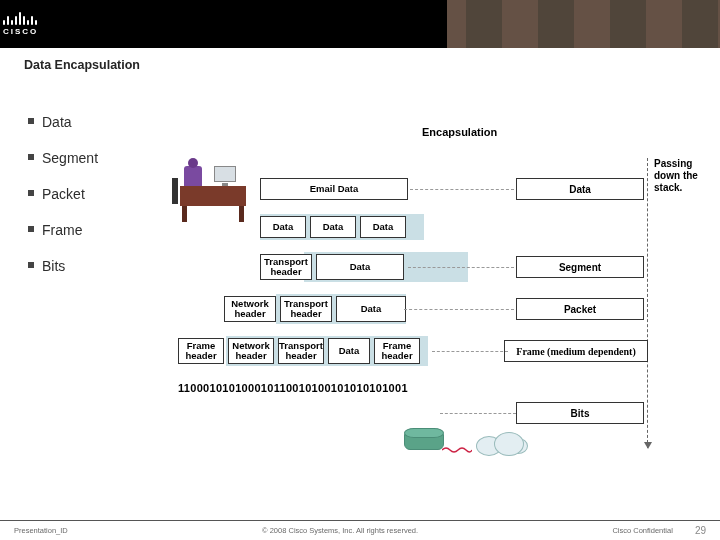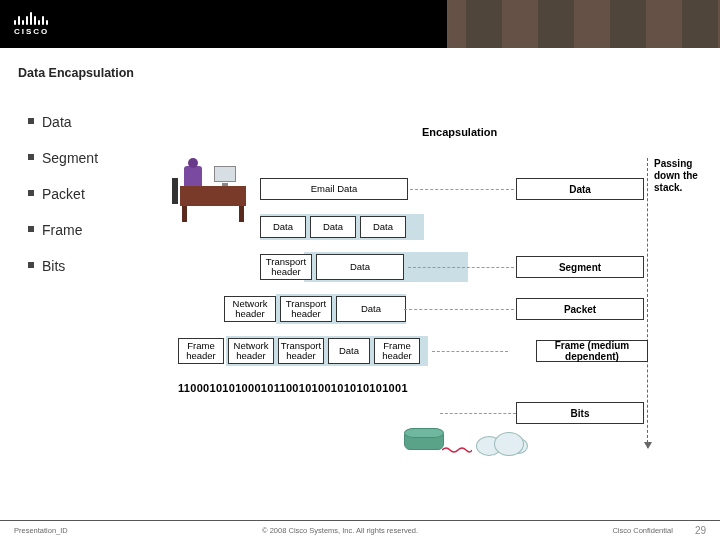--- a/index.html
+++ b/index.html
@@ -17,21 +17,21 @@
     width: 100%;
     height: 48px;
     display: flex;
     align-items: stretch;
   }
   .banner-left {
     width: 430px;
     background: #000;
     display: flex;
     align-items: center;
-    padding-left: 14px;
+    padding-left: 3px;
   }
   .cisco-logo {
     display: flex;
     flex-direction: column;
     color: #fff;
   }
   .cisco-bars {
     display: flex;
     align-items: flex-end;
     gap: 2px;
@@ -56,21 +56,22 @@
   }
   .banner-right::after {
     content: "";
     position: absolute;
     inset: 0;
     background: rgba(0,0,0,0.25);
   }
 
   
   .content {
-    padding: 18px 18px 0 18px;
+    padding: 10px 18px 0 18px;
+    margin-left: 6px;
   }
   .pretitle {
     font-size: 12.5px;
     font-weight: bold;
     color: #262626;
   }
   .slide-title {
     font-size: 25px;
     font-weight: bold;
     color: #333e3f;
@@ -164,21 +165,21 @@
   .row {
     position: absolute;
     display: flex;
     gap: 4px;
     align-items: stretch;
   }
   .box {
     border: 1px solid #333;
     background: #fff;
     font-size: 9.5px;
-    font-weight: normal;
+    font-weight: bold;
     text-align: center;
     display: flex;
     align-items: center;
     justify-content: center;
     padding: 3px 4px;
     line-height: 1.1;
   }
   .pdu-label {
     border: 1px solid #333;
     background: #fff;
@@ -229,21 +230,21 @@
   .g2 { left: 90px; top: 104px; width: 164px; height: 26px; }
   .g3 { left: 134px; top: 142px; width: 164px; height: 30px; }
   .g4 { left: 106px; top: 184px; width: 130px; height: 30px; }
   .g5 { left: 56px; top: 226px; width: 202px; height: 30px; }
 
   
   .lbl { position:absolute; width: 128px; height: 22px; right: 66px; }
   .lbl1 { top: 68px; }
   .lbl2 { top: 146px; }
   .lbl3 { top: 188px; }
-  .lbl4 { top: 230px; width: 112px; right: 62px; }
+  .lbl4 { top: 230px; width: 144px; right: 62px; font-family: Liberation Serif, serif; }
   .lbl5 { top: 292px; }
 
   
   .hline {
     position: absolute;
     border-top: 1px dashed #999;
     height: 1px;
   }
   .h1 { left: 240px; top: 79px; width: 104px; }
   .h2 { left: 238px; top: 157px; width: 106px; }

